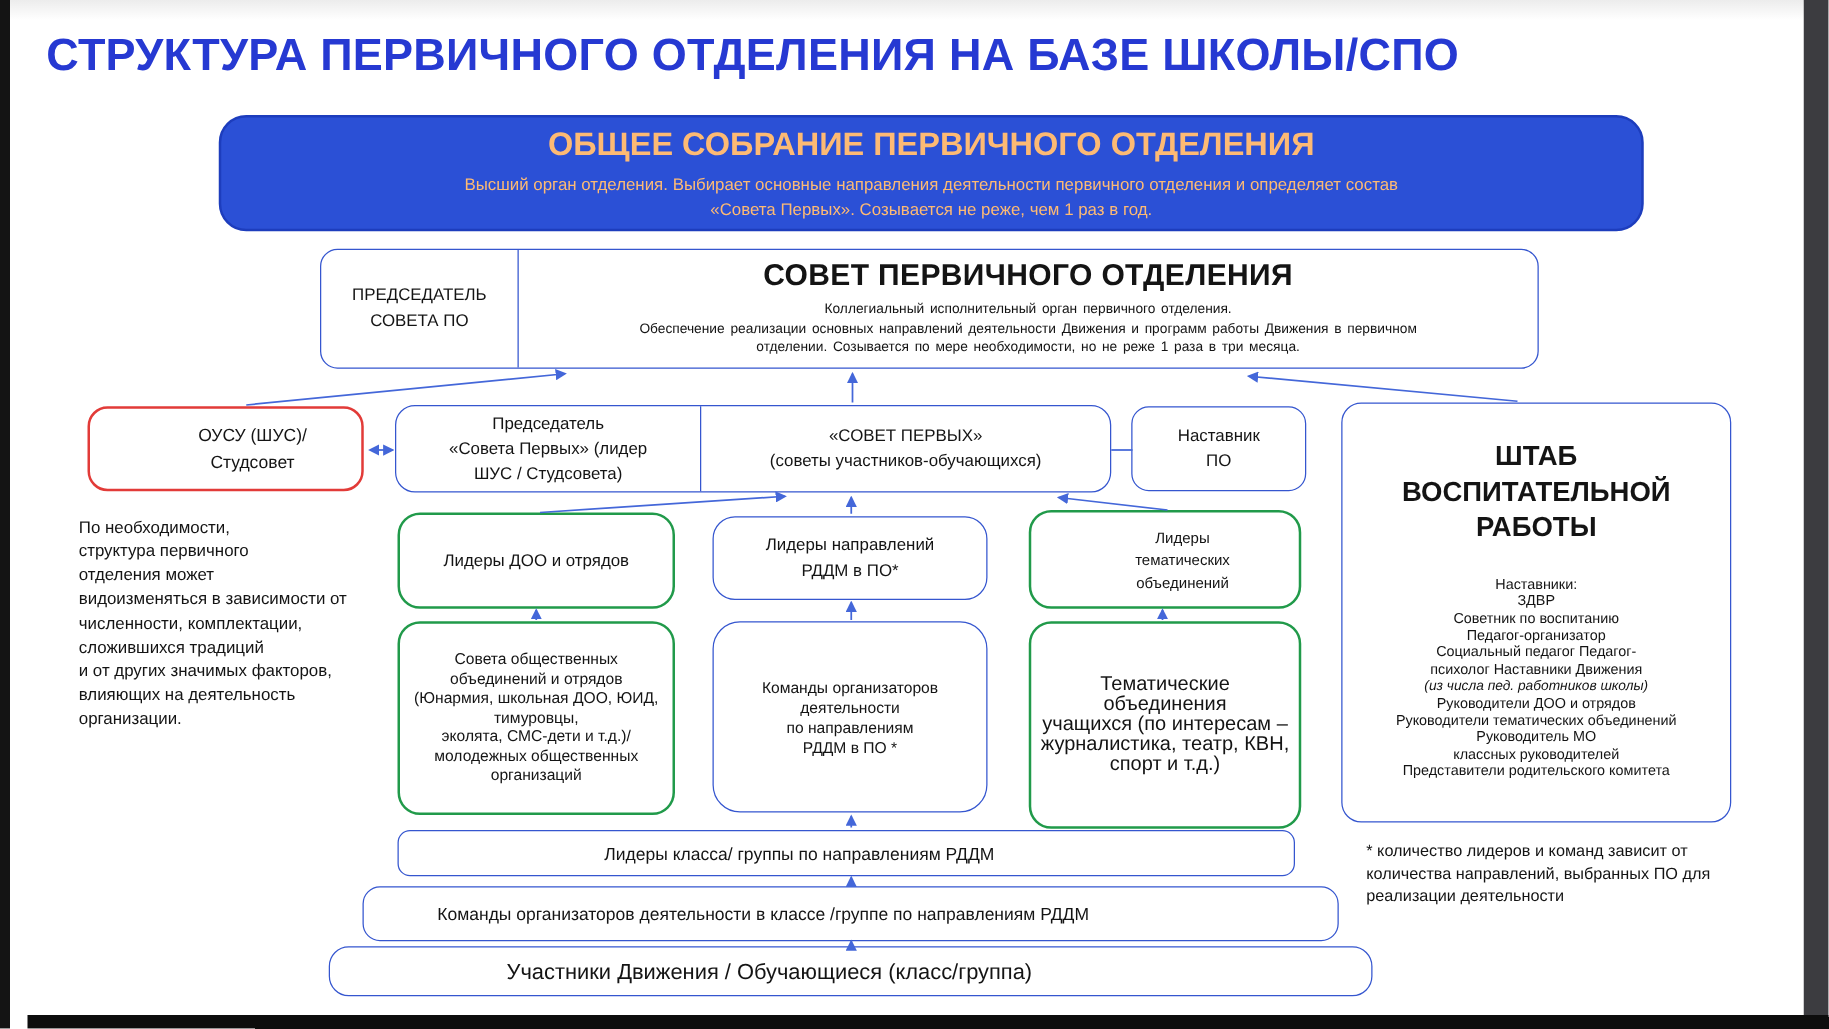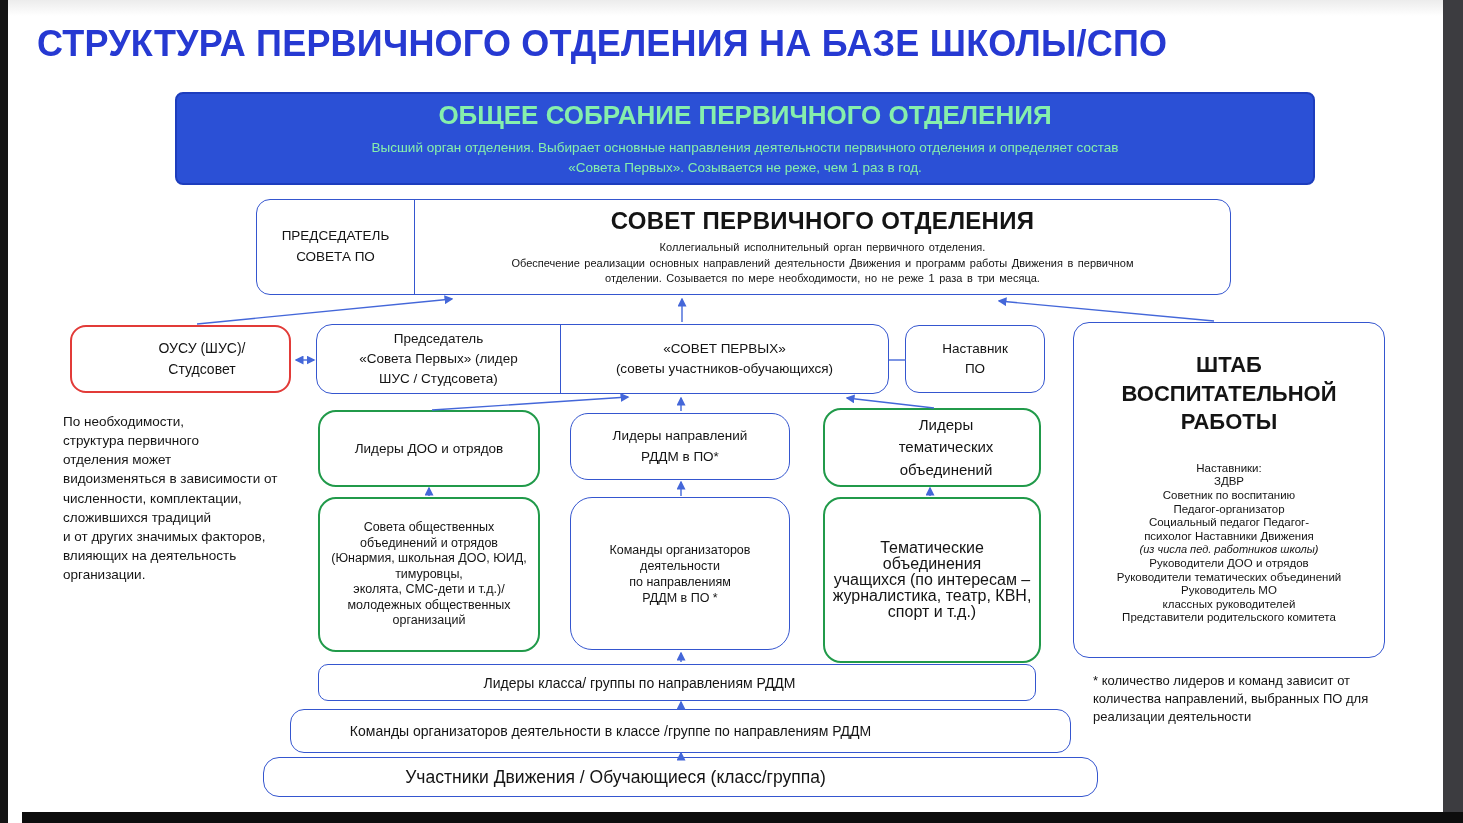--- a/index.html
+++ b/index.html
@@ -14,23 +14,23 @@
   .frame-bottom{ position:absolute; left:22px; right:0; bottom:0; height:11px; background:#0d0d0d; }
 
   .title {
     position:absolute; left:36px; top:22px; margin:1px;
     font-size:36px; font-weight:bold; color:var(--title_text,#2639d2); letter-spacing:0.2px;
     white-space:nowrap;
   }
 
   .banner {
     position:absolute; left:175px; top:92px; width:1140px; height:93px; box-sizing:border-box;
-    background:var(--banner_bg,#2b50d6); border:2px solid #1d3dbd; border-radius:8px;
+    background:var(--banner_bg,#2b50d6); border:2px solid #1d3dbd; border-radius:22px;
     display:flex; flex-direction:column; align-items:center; justify-content:center; gap:7px;
-    color:#86efac; text-align:center;
+    color:#fdba74; text-align:center;
   }
   .banner-title { font-size:26px; font-weight:bold; }
   .banner-sub { font-size:13.5px; line-height:1.45; white-space:pre-line; }
 
   .bx {
     position:absolute; box-sizing:border-box; background:#fff;
     border:1.6px solid var(--blue_border,#3556cf); border-radius:16px;
     display:flex; align-items:center; justify-content:center;
     text-align:center; white-space:pre-line;
   }
@@ -64,21 +64,21 @@
   .shtab-title { font-size:22px; font-weight:bold; line-height:1.3; white-space:pre-line; text-align:center; }
   .shtab-list { font-size:11.5px; line-height:13.6px; white-space:pre-line; text-align:center; }
   .shtab-list.first { margin-top:25px; }
   .shtab-italic { font-size:11px; font-style:italic; line-height:13.6px; white-space:pre-line; text-align:center; }
 
   .note-left { position:absolute; left:63px; top:412px; width:258px; font-size:13.5px; line-height:1.42; white-space:pre-line; }
 
   
   .ld1 { left:318px; top:410px; width:222px; height:77px; border-radius:18px; font-size:13.5px; }
   .ld2 { left:570px; top:413px; width:220px; height:67px; border-radius:18px; font-size:13.5px; line-height:1.55; }
-  .ld3 { left:823px; top:408px; width:218px; height:79px; border-radius:18px; font-size:15px; line-height:1.5;padding-left:28px; }
+  .ld3 { left:823px; top:408px; width:218px; height:79px; border-radius:18px; font-size:12px; line-height:1.5;padding-left:28px; }
 
   
   .tm1 { left:318px; top:497px; width:222px; height:155px; border-radius:18px; font-size:12.5px; line-height:15.5px; }
   .tm2 { left:570px; top:497px; width:220px; height:153px; border-radius:22px; font-size:12.5px; line-height:16px; }
   .tm3 { left:823px; top:497px; width:218px; height:166px; border-radius:18px; font-size:16px; line-height:16px; }
 
   
   .bt1 { left:318px; top:664px; width:718px; height:37px; border-radius:10px; font-size:14px; padding-right:75px; }
   .bt2 { left:290px; top:709px; width:781px; height:44px; border-radius:14px; font-size:14px; padding-right:140px; }
   .bt3 { left:263px; top:757px; width:835px; height:40px; border-radius:16px; font-size:17.5px; padding-right:130px; }

